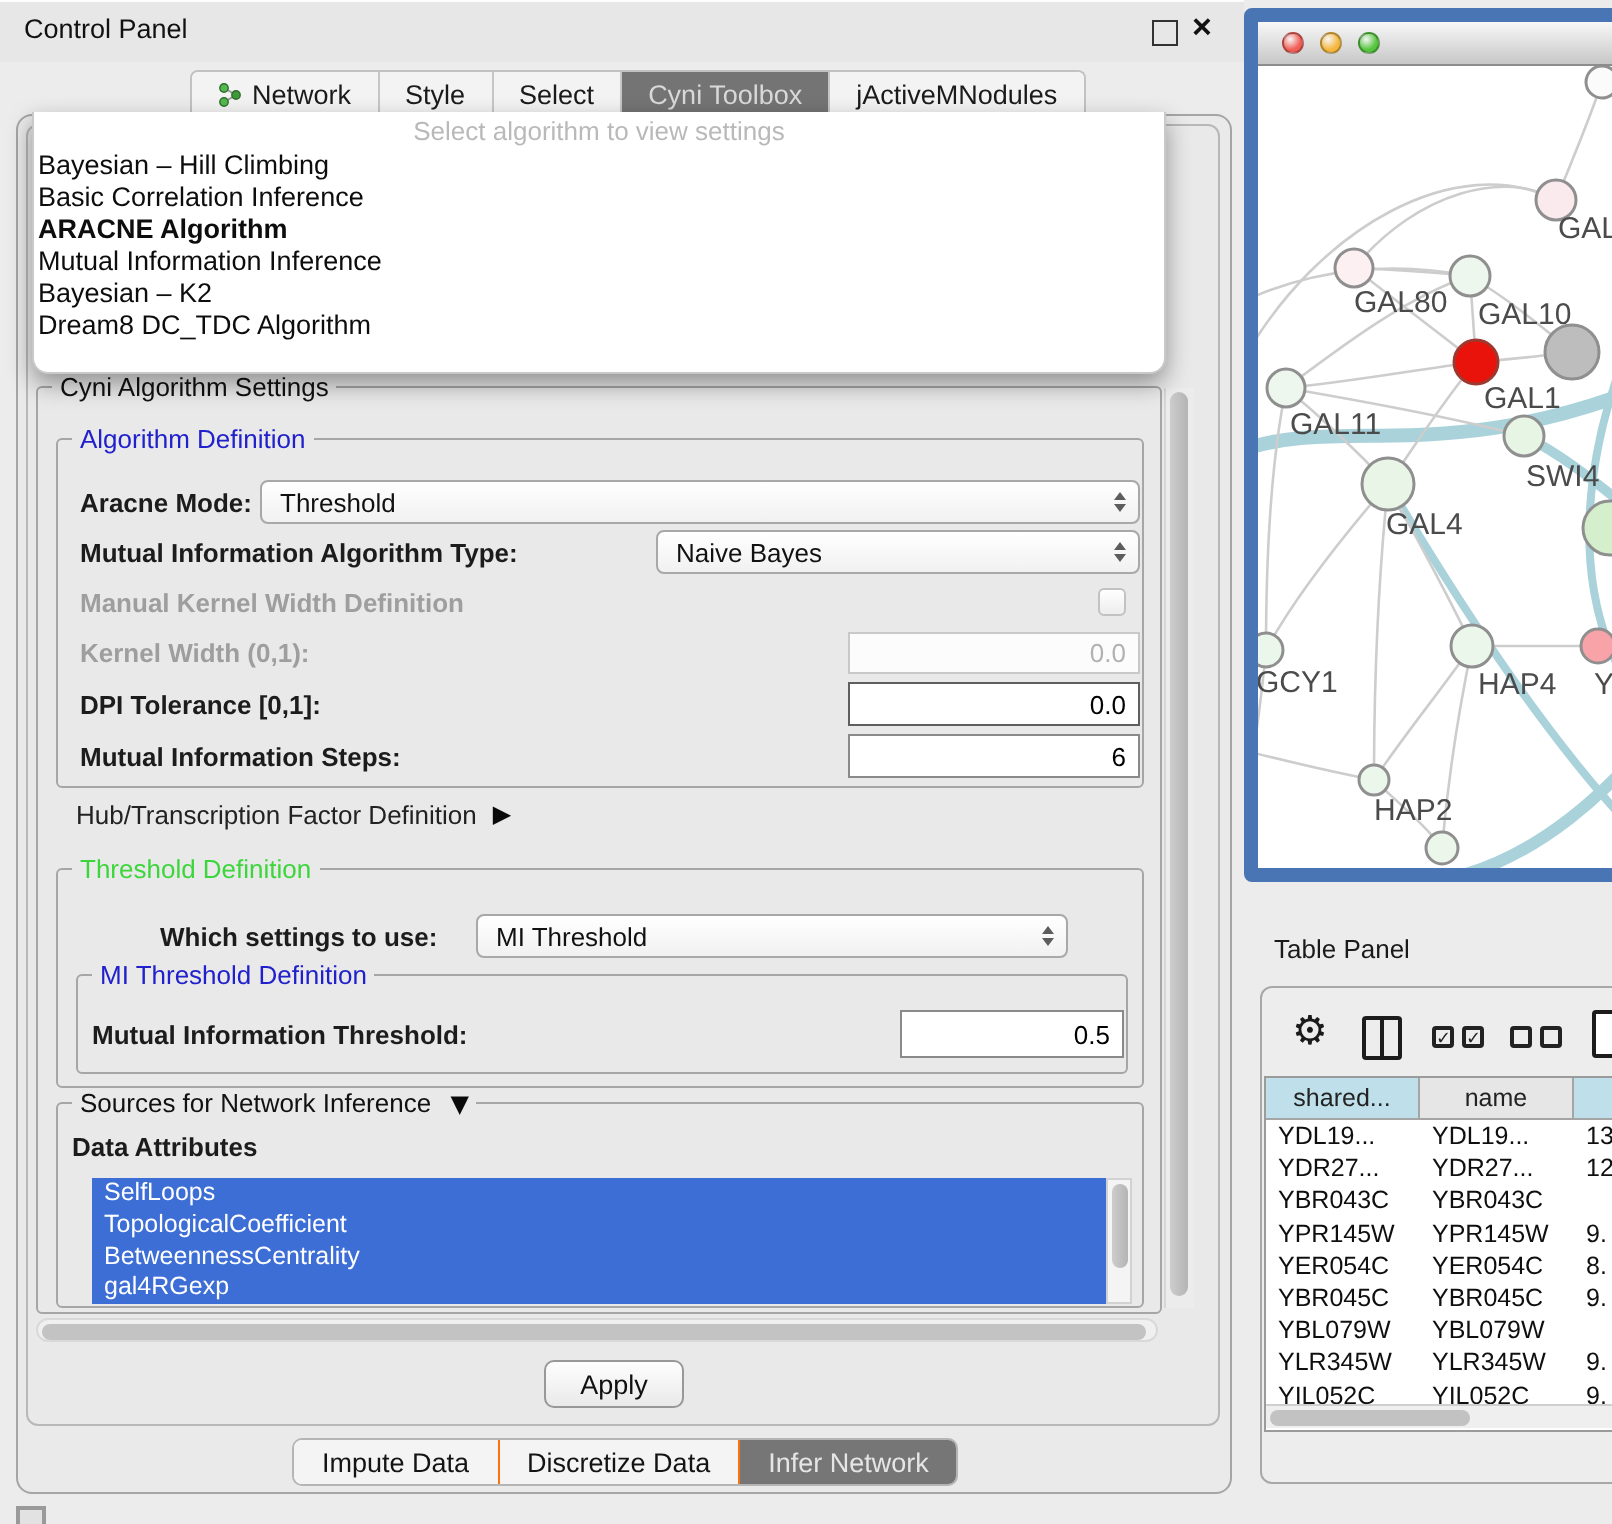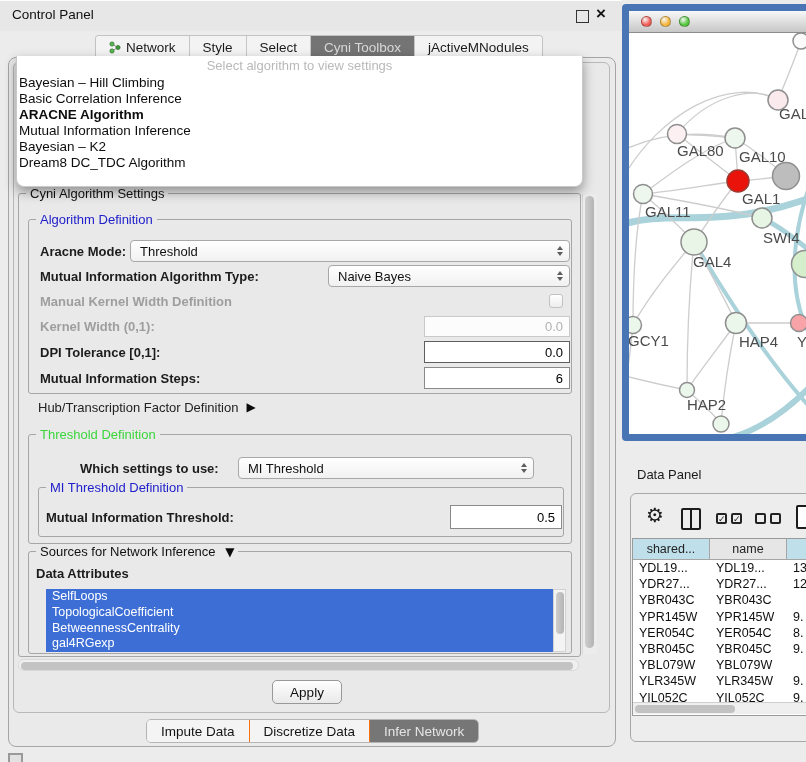--- a/index.html
+++ b/index.html
@@ -300,21 +300,21 @@
           <text x="134" y="210" font-size="15" fill="#4b4b4b" font-family="&quot;Liberation Sans&quot;,&quot;DejaVu Sans&quot;,sans-serif">SWI4</text>
           <text x="64" y="234" font-size="15" fill="#4b4b4b" font-family="&quot;Liberation Sans&quot;,&quot;DejaVu Sans&quot;,sans-serif">GAL4</text>
           <text x="-1" y="313" font-size="15" fill="#4b4b4b" font-family="&quot;Liberation Sans&quot;,&quot;DejaVu Sans&quot;,sans-serif">GCY1</text>
           <text x="110" y="314" font-size="15" fill="#4b4b4b" font-family="&quot;Liberation Sans&quot;,&quot;DejaVu Sans&quot;,sans-serif">HAP4</text>
           <text x="168" y="314" font-size="15" fill="#4b4b4b" font-family="&quot;Liberation Sans&quot;,&quot;DejaVu Sans&quot;,sans-serif">Y</text>
           <text x="58" y="377" font-size="15" fill="#4b4b4b" font-family="&quot;Liberation Sans&quot;,&quot;DejaVu Sans&quot;,sans-serif">HAP2</text>
         </svg>
     </div>
   </div>
 
-  <div class="abs tp-title">Data Panel</div>
+  <div class="abs tp-title">Table Panel</div>
   <div class="abs tp-panel"></div>
 
   <div class="abs gear">⚙</div>
   <div class="abs split-icon"></div>
   <div class="mini-check" style="left:716px;top:513px;">✓</div>
   <div class="mini-check" style="left:731px;top:513px;">✓</div>
   <div class="mini-check" style="left:755px;top:513px;"></div>
   <div class="mini-check" style="left:770px;top:513px;"></div>
   <div class="abs doc-icon"></div>
 

